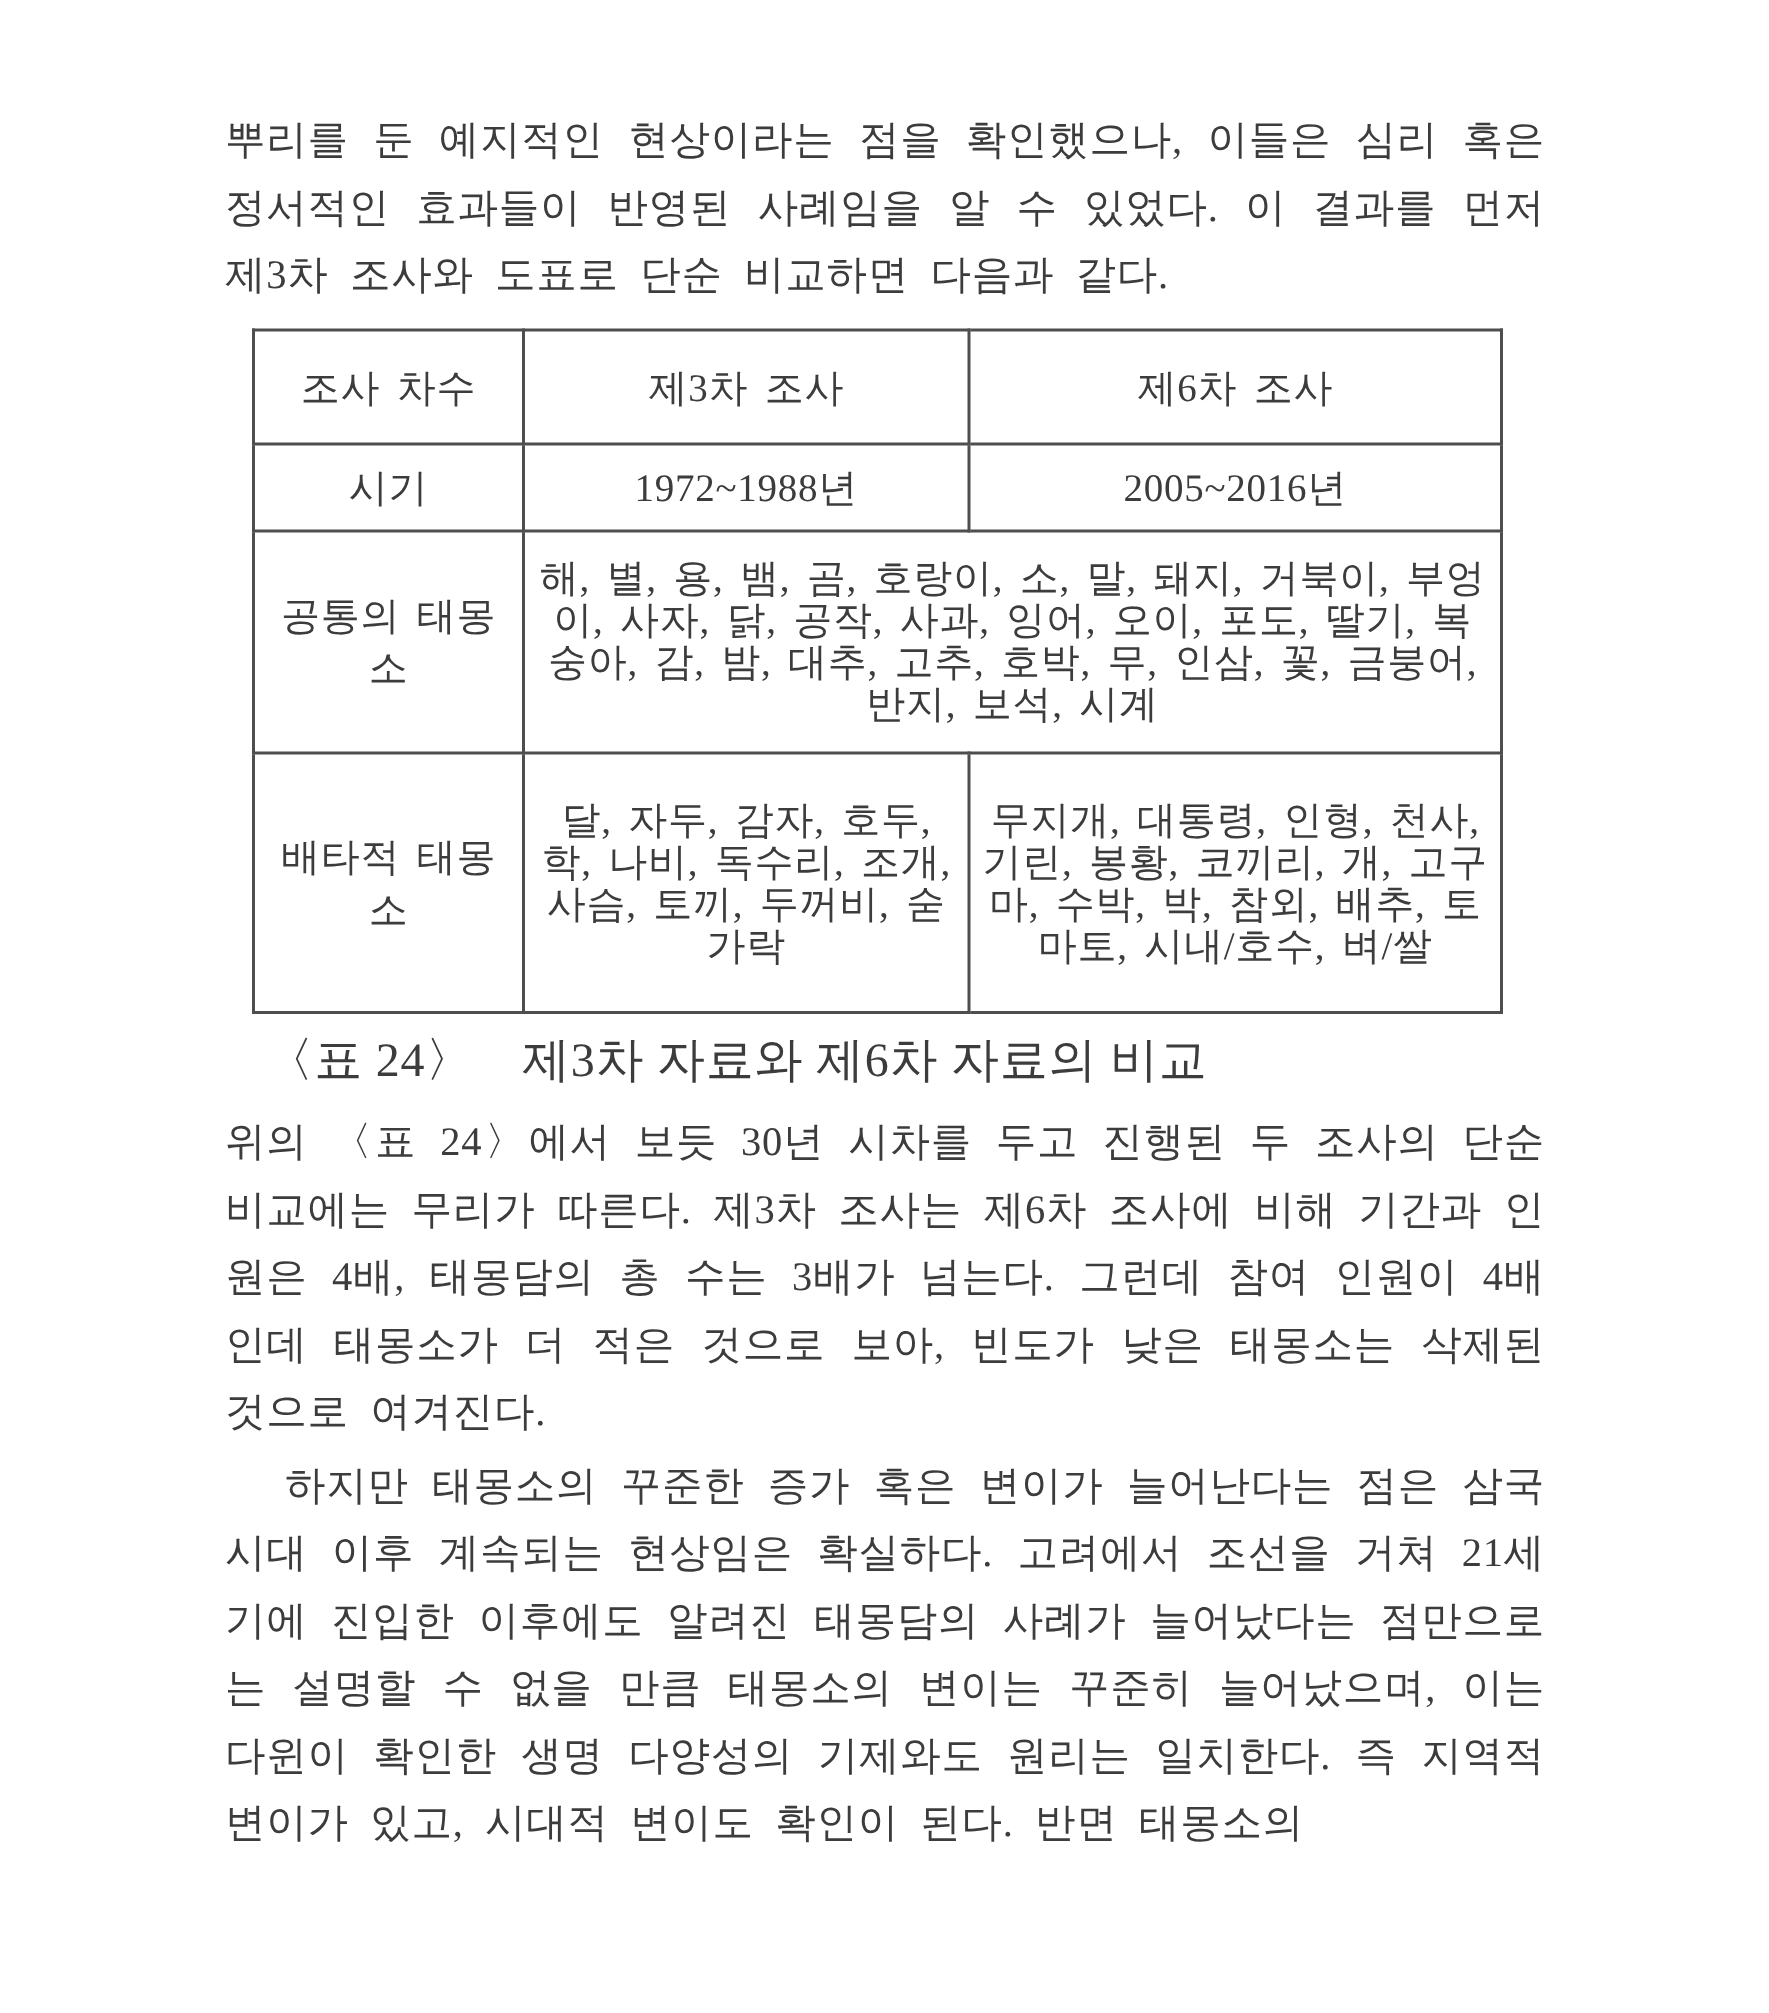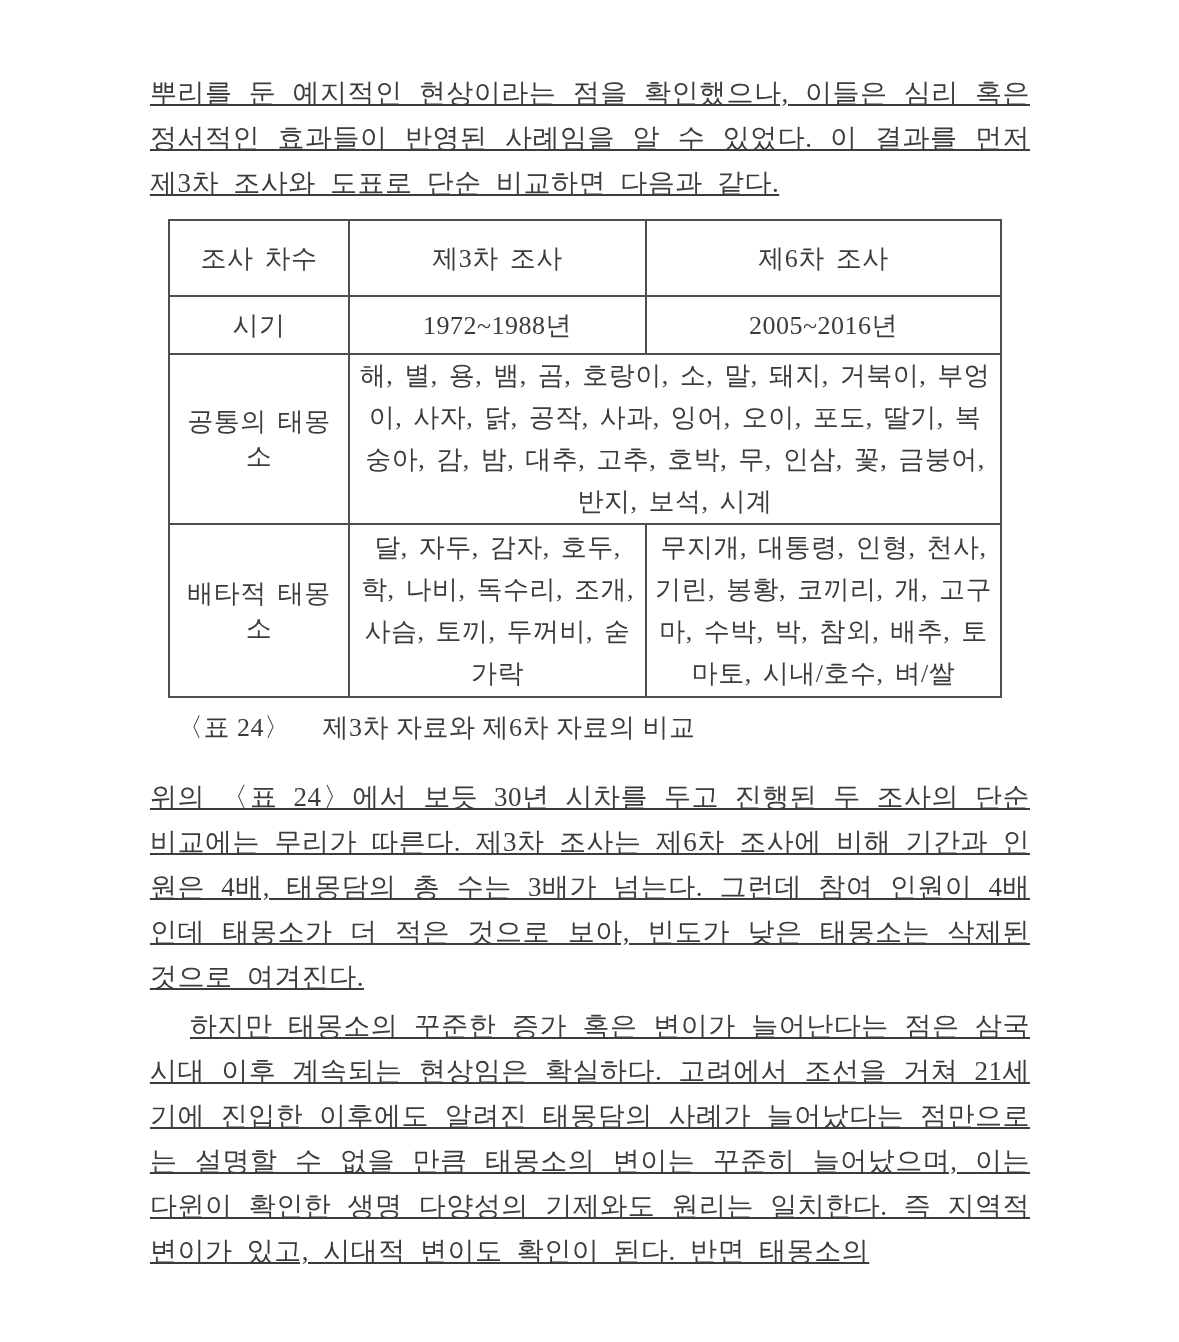--- a/index.html
+++ b/index.html
@@ -21,28 +21,27 @@
     top: 71px;
     width: 880px;
   }
   .para {
     margin: 0;
     font-size: 27px;
     line-height: 45px;
     text-align: justify;
     word-spacing: 7px;
     letter-spacing: 0.5px;
-    text-decoration: underline;
   }
   .para.indent {
     text-indent: 40px;
     margin-top: 4px;
   }
   .para.after-caption {
-    margin-top: 30px;
+    margin-top: 16px;
   }
   table.cmp {
     border-collapse: collapse;
     table-layout: fixed;
     width: 832px;
     margin: 13px 0 0 18px;
   }
   table.cmp td {
     border: 2px solid #4e4e4e;
     text-align: center;
@@ -51,27 +50,27 @@
     padding: 0 6px;
     letter-spacing: 0.5px;
     word-spacing: 4px;
   }
   tr.row-h1 { height: 76px; }
   tr.row-h2 { height: 58px; padding-left: 32px; }
   tr.row-common { height: 148px; }
   tr.row-exclusive { height: 173px; }
   td.items {
     font-size: 25px;
-    line-height: 42px;
+    line-height: 28px;
     padding: 10px 14px;
     word-spacing: 2px;
   }
   .caption {
     margin: 13px 0 0 27px;
-    font-size: 26px;
+    font-size: 32px;
     line-height: 34px;
     letter-spacing: 0.5px;
   }
   .caption .tag { margin-right: 32px; }
 </style>
 </head>
 <body>
 
 <div class="page">
 

